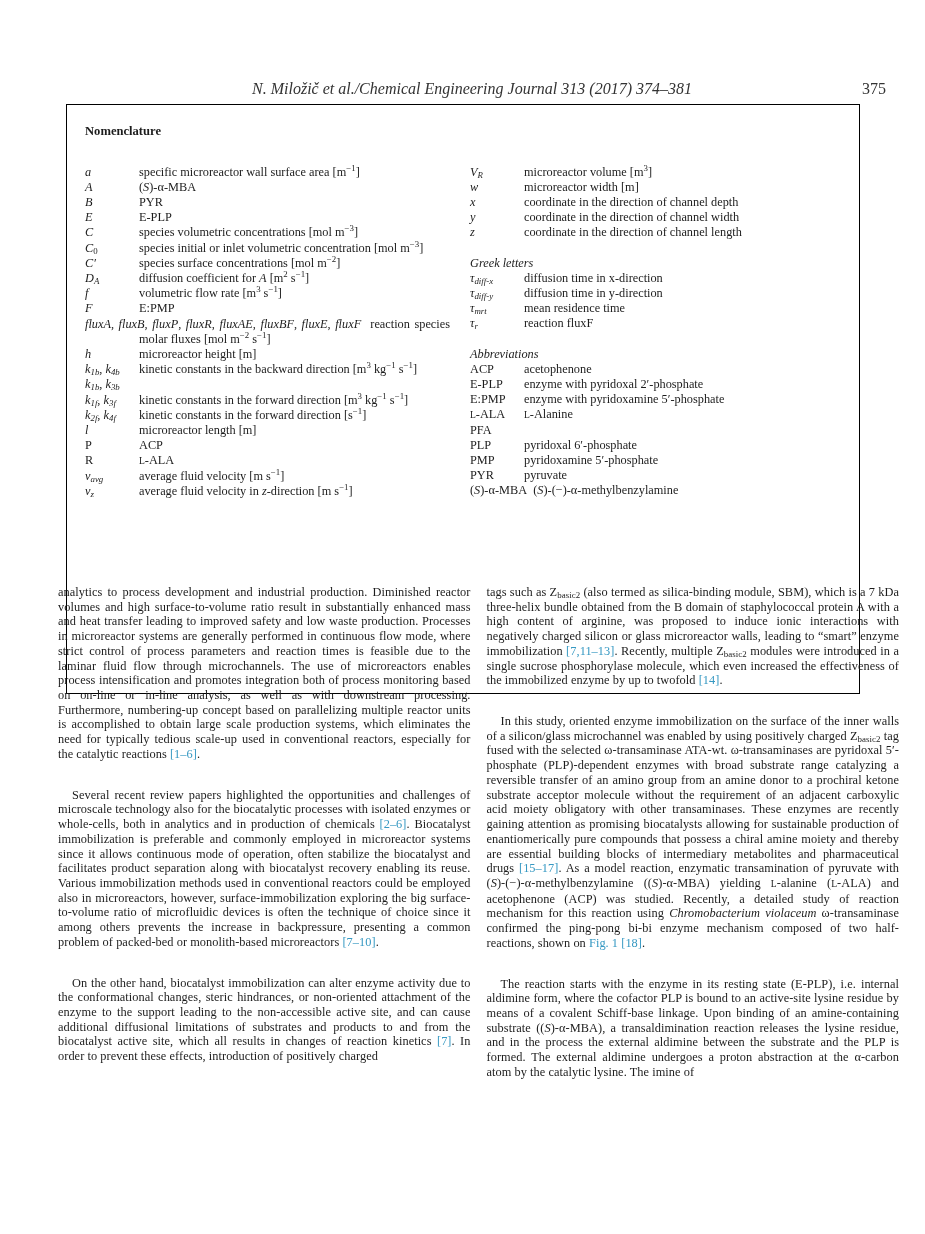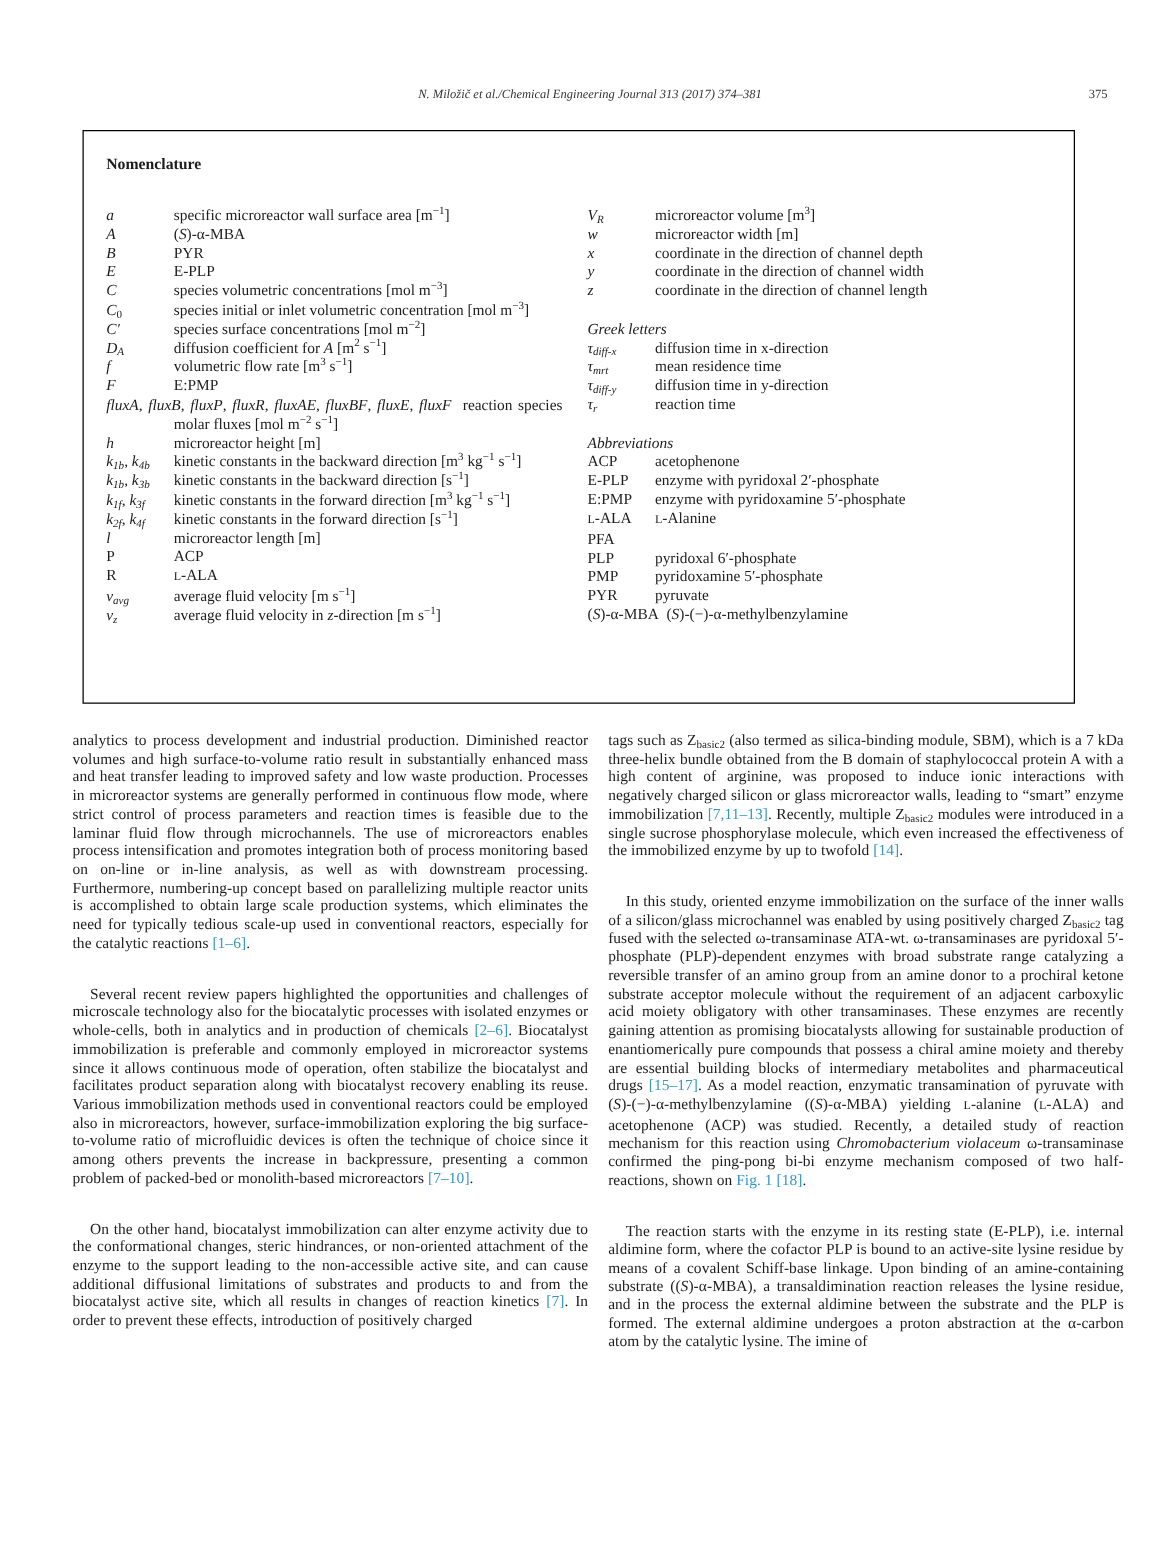--- a/index.html
+++ b/index.html
@@ -10,34 +10,34 @@
     background: #ffffff;
     font-family: "Liberation Serif", "DejaVu Serif", serif;
     color: var(--ink);
     position: relative;
     overflow: hidden;
   }
   .page { position: absolute; inset: 0; }
 
   
   .page-header {
-    position: absolute; top: 70px; left: 58px; right: 39px;
-    font-size: 10px; color: #333;
+    position: absolute; top: 80px; left: 58px; right: 39px;
+    font-size: 16px; color: #333;
   }
   .running-head {
     text-align: center; font-style: italic;
   }
   .page-number {
     position: absolute; right: 0; top: 0; font-style: normal; color: #333;
   }
 
   
   .nomenclature-box {
     position: absolute; top: 104px; left: 66px;
-    width: 794px; height: 459px;
+    width: 794px; height: 590px;
     border: 1px solid #000;
     padding: 20px 24px 0 18px;
     font-size: 12.3px; line-height: 15.2px;
   }
   .nomenclature-box h2 {
     margin: 0; font-size: 12.6px; font-weight: bold; line-height: 1;
   }
   .nom-columns { display: flex; gap: 20px; margin-top: 27px; }
   .nom-col { flex: 1 1 0; min-width: 0; }
   .nom-row { display: grid; grid-template-columns: 54px 1fr; }
@@ -124,21 +124,20 @@
           <div class="nom-row">
             <span class="sym"><i>h</i></span>
             <span class="def">microreactor height [m]</span>
           </div>
           <div class="nom-row">
             <span class="sym"><i>k<sub>1b</sub></i>, <i>k<sub>4b</sub></i></span>
             <span class="def">kinetic constants in the backward direction [m<sup>3</sup> kg<sup>−1</sup> s<sup>−1</sup>]</span>
           </div>
           <div class="nom-row">
             <span class="sym"><i>k<sub>1b</sub></i>, <i>k<sub>3b</sub></i></span>
-            <span class="def">kinetic constants in the backward direction [s<sup>−1</sup>]</span>
           </div>
           <div class="nom-row">
             <span class="sym"><i>k<sub>1f</sub></i>, <i>k<sub>3f</sub></i></span>
             <span class="def">kinetic constants in the forward direction [m<sup>3</sup> kg<sup>−1</sup> s<sup>−1</sup>]</span>
           </div>
           <div class="nom-row">
             <span class="sym"><i>k<sub>2f</sub></i>, <i>k<sub>4f</sub></i></span>
             <span class="def">kinetic constants in the forward direction [s<sup>−1</sup>]</span>
           </div>
           <div class="nom-row">
@@ -182,30 +181,30 @@
           <div class="nom-row">
             <span class="sym"><i>z</i></span>
             <span class="def">coordinate in the direction of channel length</span>
           </div>
           <div class="nom-head">Greek letters</div>
           <div class="nom-row">
             <span class="sym"><i>τ<sub>diff-x</sub></i></span>
             <span class="def">diffusion time in x-direction</span>
           </div>
           <div class="nom-row">
+            <span class="sym"><i>τ<sub>diff-y</sub></i></span>
+            <span class="def">diffusion time in y-direction</span>
+          </div>
+          <div class="nom-row">
             <span class="sym"><i>τ<sub>mrt</sub></i></span>
             <span class="def">mean residence time</span>
           </div>
           <div class="nom-row">
-            <span class="sym"><i>τ<sub>diff-y</sub></i></span>
-            <span class="def">diffusion time in y-direction</span>
-          </div>
-          <div class="nom-row">
             <span class="sym"><i>τ<sub>r</sub></i></span>
-            <span class="def">reaction time</span>
+            <span class="def">reaction fluxF</span>
           </div>
           <div class="nom-head">Abbreviations</div>
           <div class="nom-row">
             <span class="sym">ACP</span>
             <span class="def">acetophenone</span>
           </div>
           <div class="nom-row">
             <span class="sym">E-PLP</span>
             <span class="def">enzyme with pyridoxal 2′-phosphate</span>
           </div>

